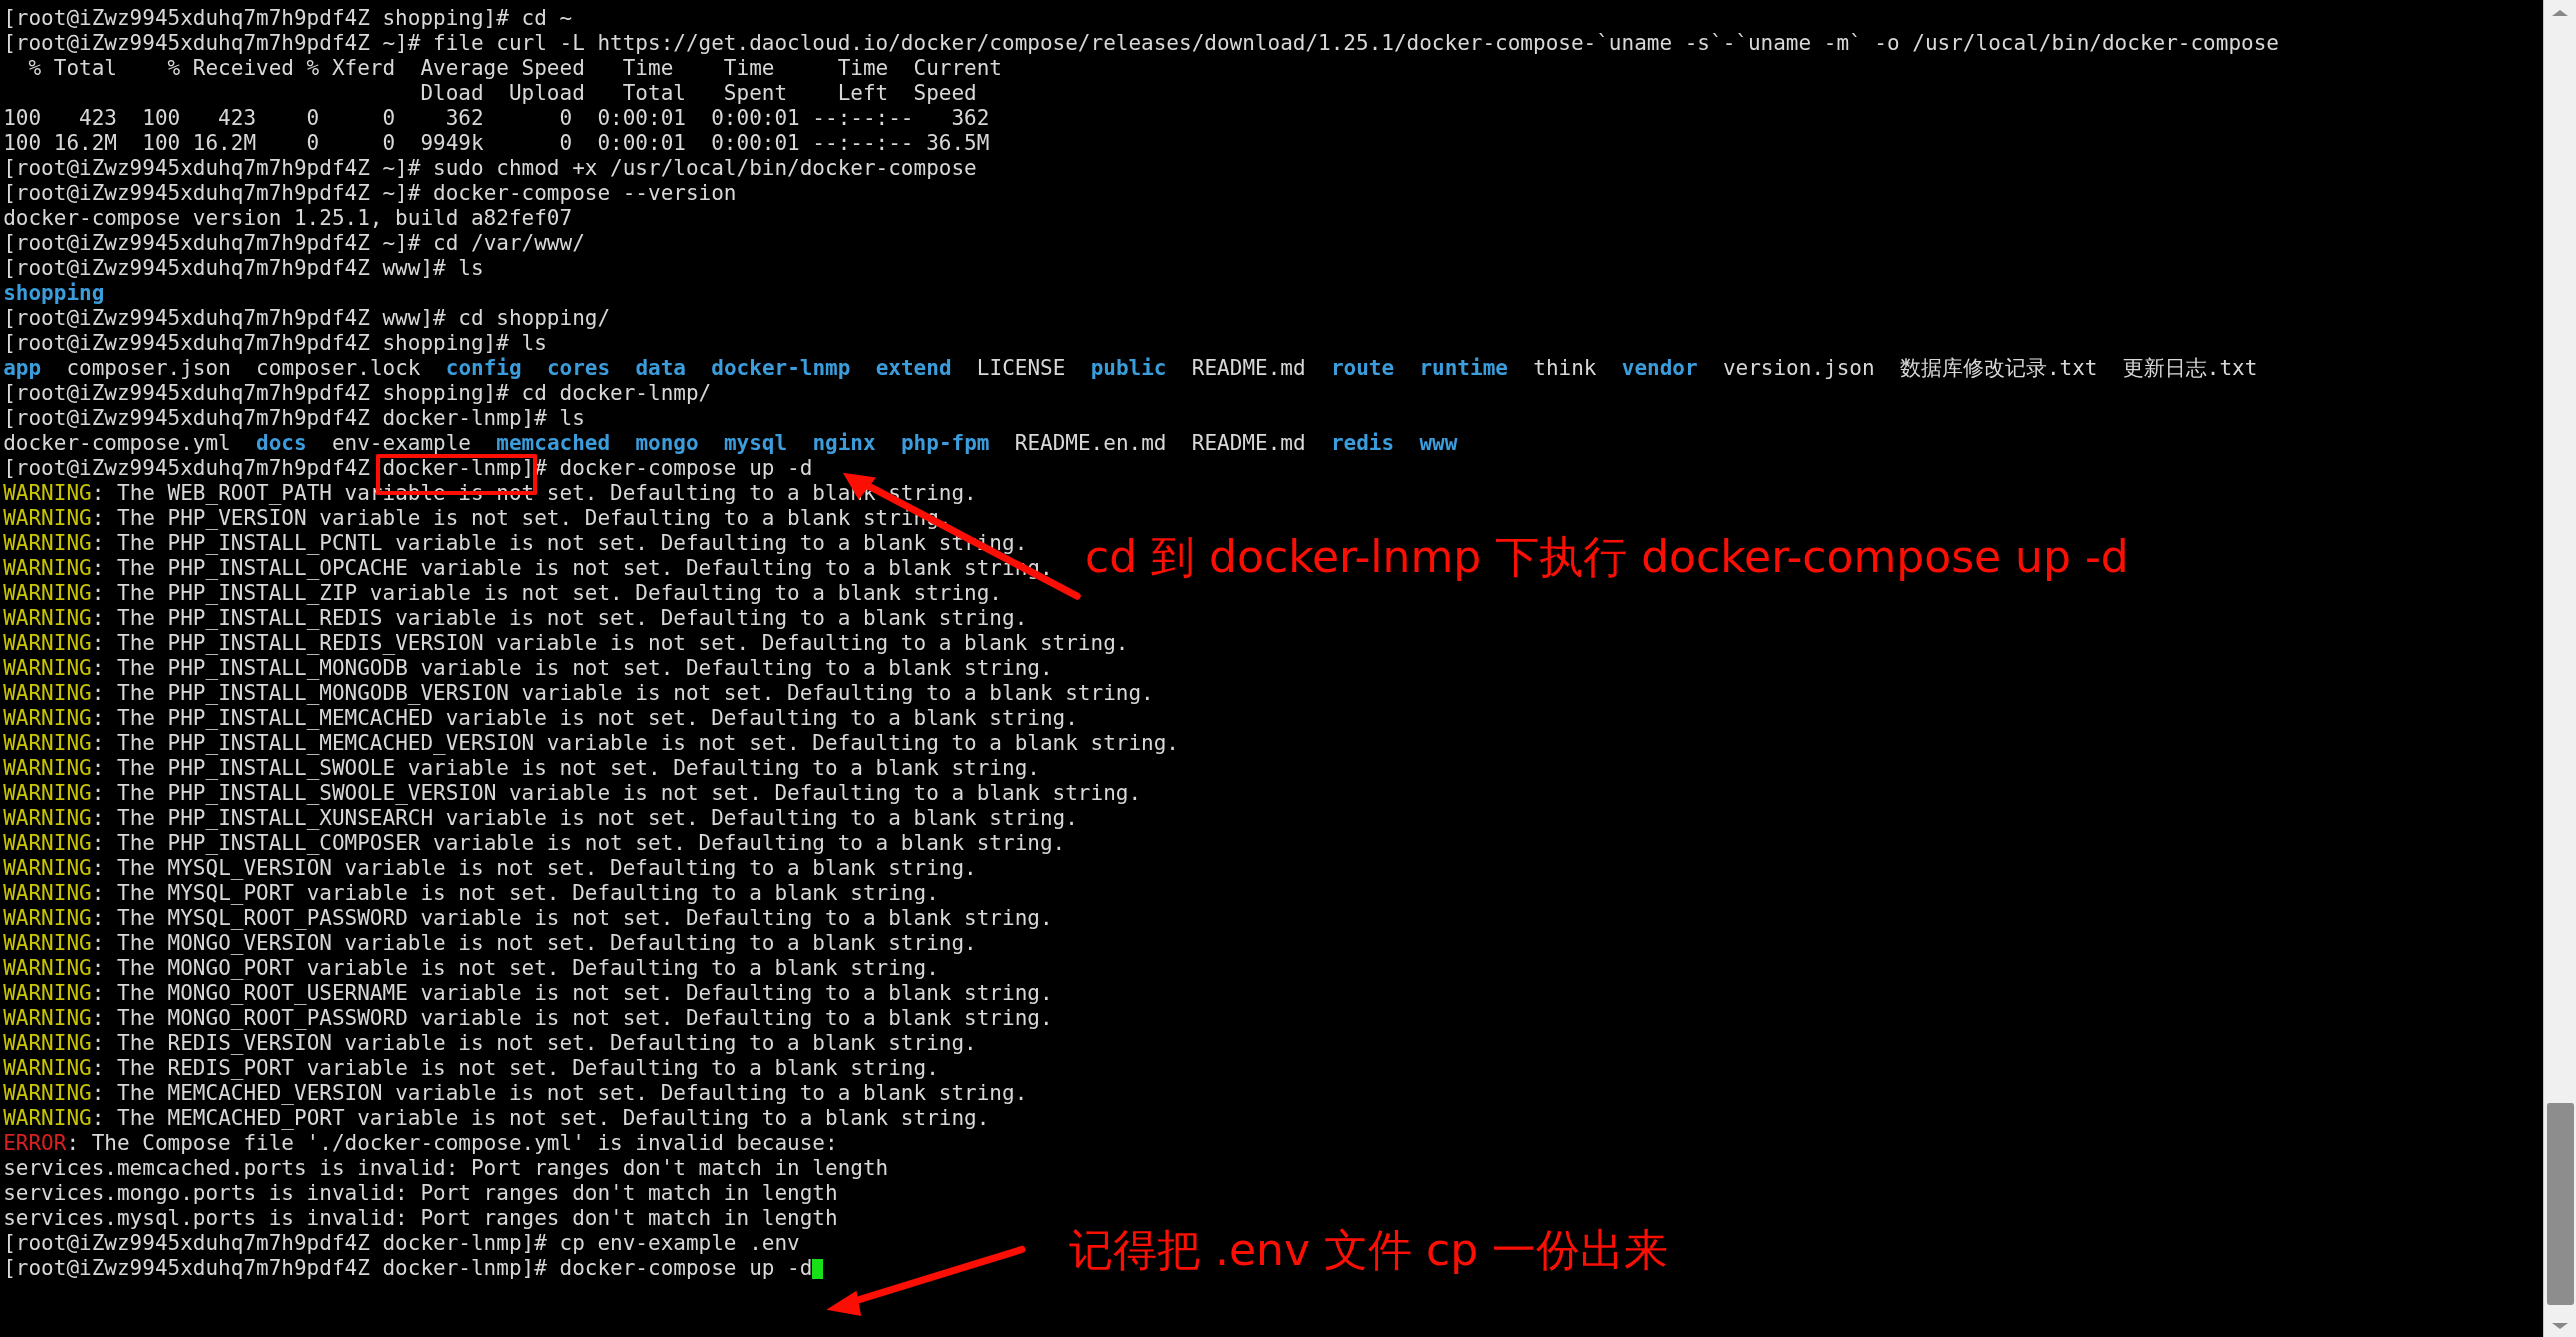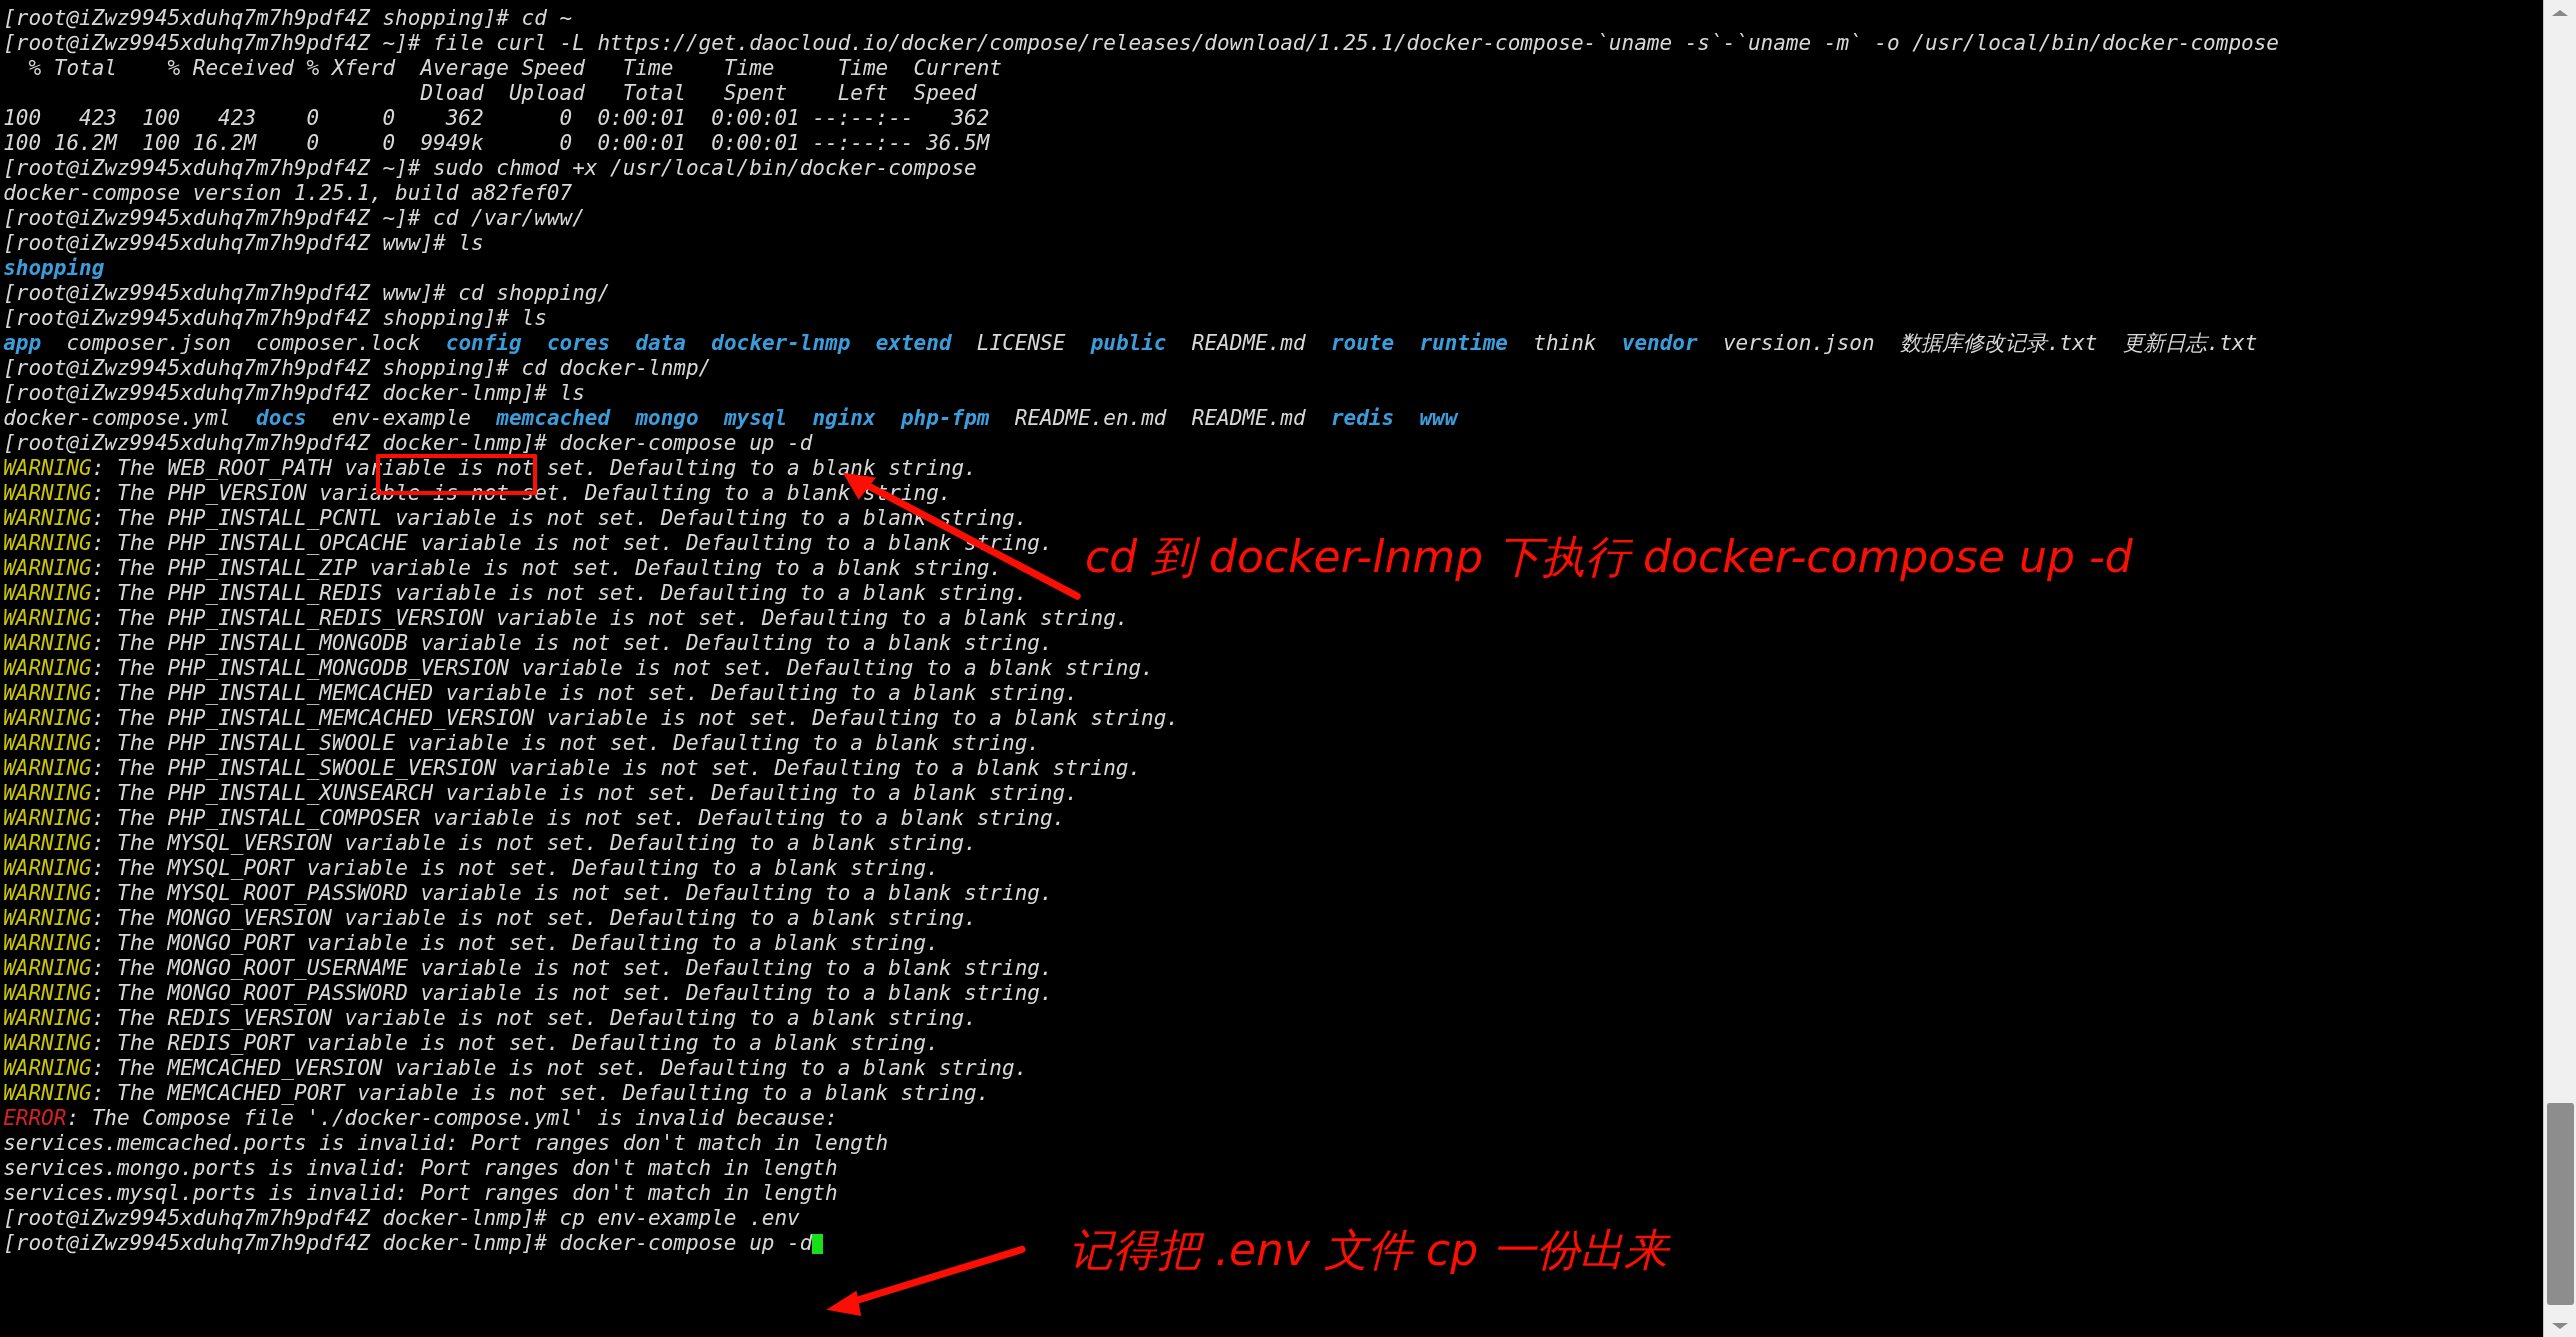--- a/index.html
+++ b/index.html
@@ -14,21 +14,20 @@
     font-family: "DejaVu Sans Mono", "Liberation Mono", monospace;
   }
 
   #terminal-window {
     position: relative;
     width: 2576px;
     height: 1338px;
     background: #bef264;
     box-sizing: border-box;
     overflow: hidden;
-    font-style: italic;
   }
 
   #terminal-screen {
     position: absolute;
     left: 0;
     top: 0;
     width: 2543px;
     height: 1338px;
     background: #000000;
     padding: 6.3px 0 0 3.2px;
@@ -137,20 +136,21 @@
 
   <div id="terminal-screen">
 
   <div class="term-line"><span class="c-white">[root@iZwz9945xduhq7m7h9pdf4Z shopping]# </span><span class="c-white">cd ~</span></div>
       <div class="term-line"><span class="c-white">[root@iZwz9945xduhq7m7h9pdf4Z ~]# </span><span class="c-white">file curl -L https://get.daocloud.io/docker/compose/releases/download/1.25.1/docker-compose-`uname -s`-`uname -m` -o /usr/local/bin/docker-compose</span></div>
       <div class="term-line"><span class="c-white">  % Total    % Received % Xferd  Average Speed   Time    Time     Time  Current</span></div>
       <div class="term-line"><span class="c-white">                                 Dload  Upload   Total   Spent    Left  Speed</span></div>
       <div class="term-line"><span class="c-white">100   423  100   423    0     0    362      0  0:00:01  0:00:01 --:--:--   362</span></div>
       <div class="term-line"><span class="c-white">100 16.2M  100 16.2M    0     0  9949k      0  0:00:01  0:00:01 --:--:-- 36.5M</span></div>
       <div class="term-line"><span class="c-white">[root@iZwz9945xduhq7m7h9pdf4Z ~]# </span><span class="c-white">sudo chmod +x /usr/local/bin/docker-compose</span></div>
+      <div class="term-line"><span class="c-white">[root@iZwz9945xduhq7m7h9pdf4Z ~]# </span><span class="c-white">docker-compose --version</span></div>
       <div class="term-line"><span class="c-white">docker-compose version 1.25.1, build a82fef07</span></div>
       <div class="term-line"><span class="c-white">[root@iZwz9945xduhq7m7h9pdf4Z ~]# </span><span class="c-white">cd /var/www/</span></div>
       <div class="term-line"><span class="c-white">[root@iZwz9945xduhq7m7h9pdf4Z www]# </span><span class="c-white">ls</span></div>
       <div class="term-line"><span class="c-blue">shopping</span></div>
       <div class="term-line"><span class="c-white">[root@iZwz9945xduhq7m7h9pdf4Z www]# </span><span class="c-white">cd shopping/</span></div>
       <div class="term-line"><span class="c-white">[root@iZwz9945xduhq7m7h9pdf4Z shopping]# </span><span class="c-white">ls</span></div>
       <div class="term-line"><span class="c-blue">app</span><span class="c-white">  </span><span class="c-white">composer.json</span><span class="c-white">  </span><span class="c-white">composer.lock</span><span class="c-white">  </span><span class="c-blue">config</span><span class="c-white">  </span><span class="c-blue">cores</span><span class="c-white">  </span><span class="c-blue">data</span><span class="c-white">  </span><span class="c-blue">docker-lnmp</span><span class="c-white">  </span><span class="c-blue">extend</span><span class="c-white">  </span><span class="c-white">LICENSE</span><span class="c-white">  </span><span class="c-blue">public</span><span class="c-white">  </span><span class="c-white">README.md</span><span class="c-white">  </span><span class="c-blue">route</span><span class="c-white">  </span><span class="c-blue">runtime</span><span class="c-white">  </span><span class="c-white">think</span><span class="c-white">  </span><span class="c-blue">vendor</span><span class="c-white">  </span><span class="c-white">version.json</span><span class="c-white">  </span><span class="c-white">数据库修改记录.txt</span><span class="c-white">  </span><span class="c-white">更新日志.txt</span></div>
       <div class="term-line"><span class="c-white">[root@iZwz9945xduhq7m7h9pdf4Z shopping]# </span><span class="c-white">cd docker-lnmp/</span></div>
       <div class="term-line"><span class="c-white">[root@iZwz9945xduhq7m7h9pdf4Z docker-lnmp]# </span><span class="c-white">ls</span></div>
       <div class="term-line"><span class="c-white">docker-compose.yml</span><span class="c-white">  </span><span class="c-blue">docs</span><span class="c-white">  </span><span class="c-white">env-example</span><span class="c-white">  </span><span class="c-blue">memcached</span><span class="c-white">  </span><span class="c-blue">mongo</span><span class="c-white">  </span><span class="c-blue">mysql</span><span class="c-white">  </span><span class="c-blue">nginx</span><span class="c-white">  </span><span class="c-blue">php-fpm</span><span class="c-white">  </span><span class="c-white">README.en.md</span><span class="c-white">  </span><span class="c-white">README.md</span><span class="c-white">  </span><span class="c-blue">redis</span><span class="c-white">  </span><span class="c-blue">www</span></div>

